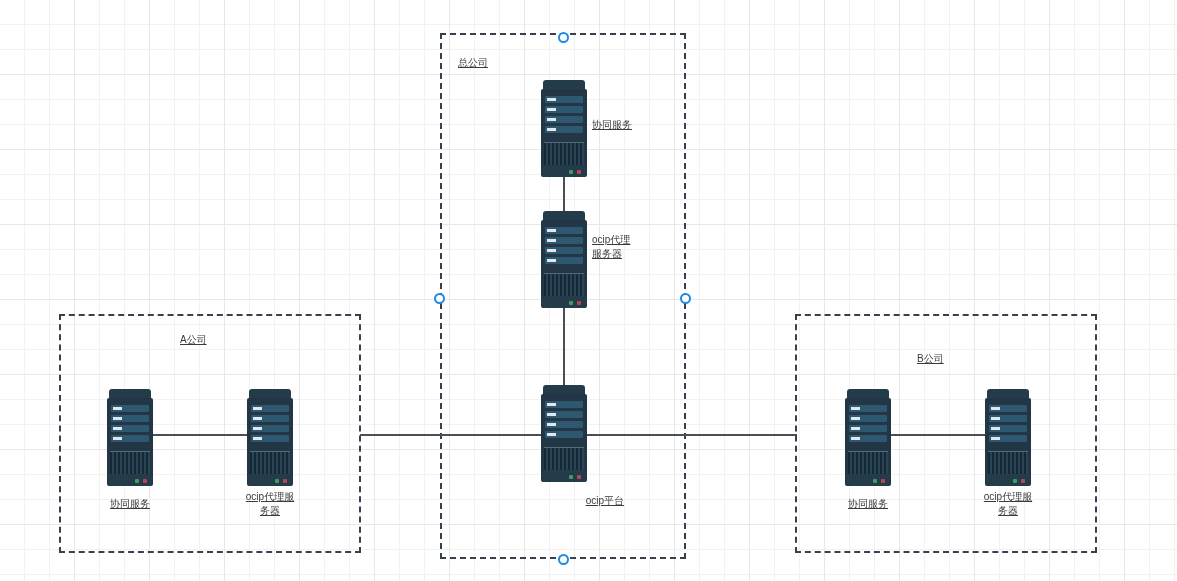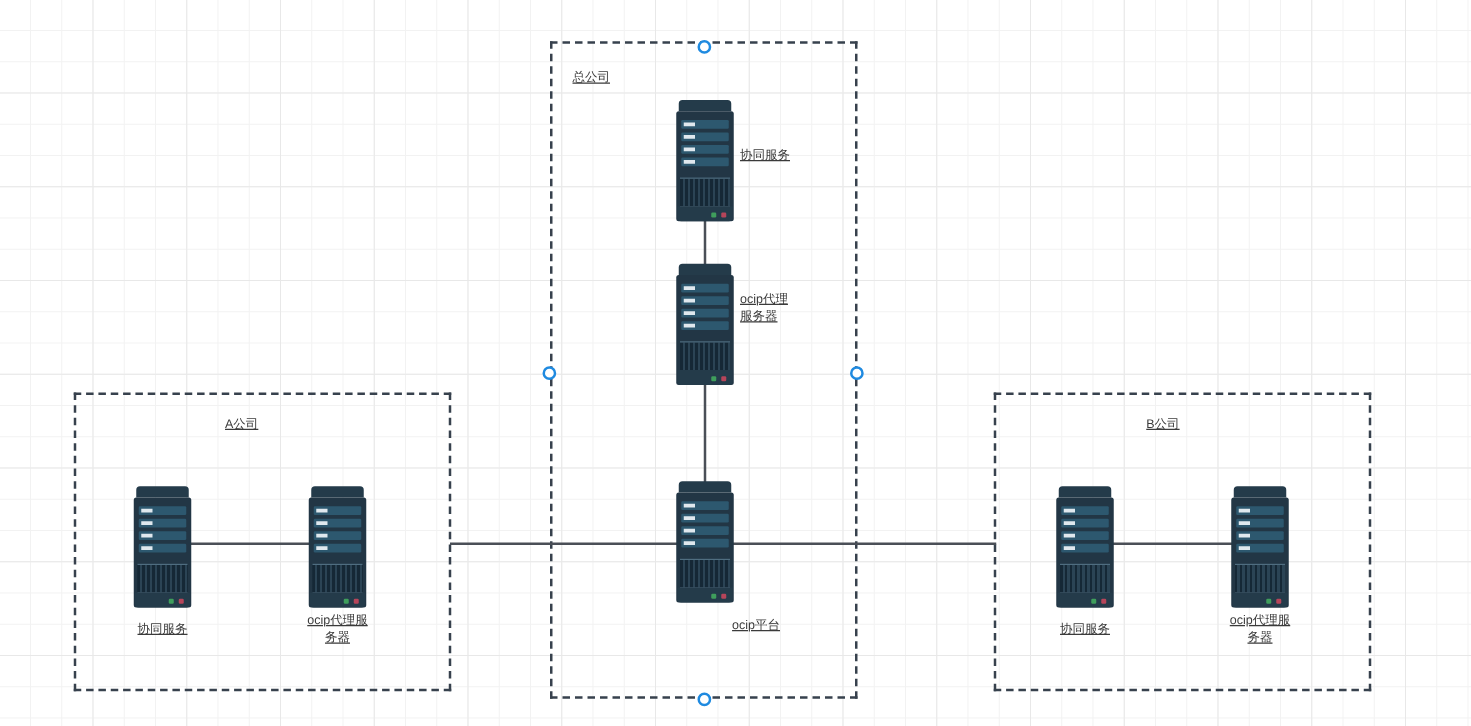--- a/index.html
+++ b/index.html
@@ -156,21 +156,21 @@
 
 <div id="canvas">
 
   <div class="group-box" style="left:440px; top:33px; width:246px; height:526px;"></div>
   <div class="group-label" style="left:458px; top:57px;">总公司</div>
 
   <div class="group-box" style="left:59px; top:314px; width:302px; height:239px;"></div>
   <div class="group-label" style="left:180px; top:334px;">A公司</div>
 
   <div class="group-box" style="left:795px; top:314px; width:302px; height:239px;"></div>
-  <div class="group-label" style="left:917px; top:334px;">B公司</div>
+  <div class="group-label" style="left:917px; top:353px;">B公司</div>
 
   <div class="line-v" style="left:563px; top:176px; height:36px;"></div>
 
   <div class="line-v" style="left:563px; top:307px; height:79px;"></div>
 
   <div class="line-h" style="left:152px; top:434px; width:96px;"></div>
 
   <div class="line-h" style="left:890px; top:434px; width:96px;"></div>
 
   <div class="line-h" style="left:360px; top:434px; width:204px;"></div>

